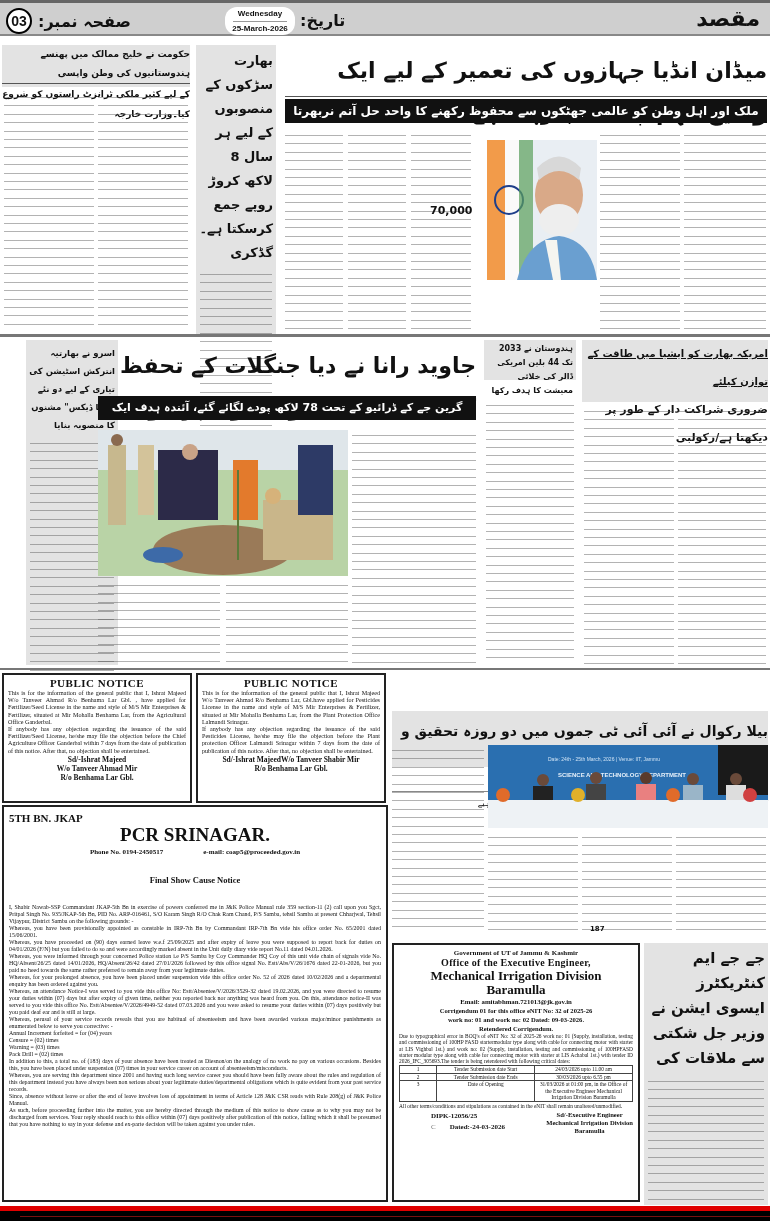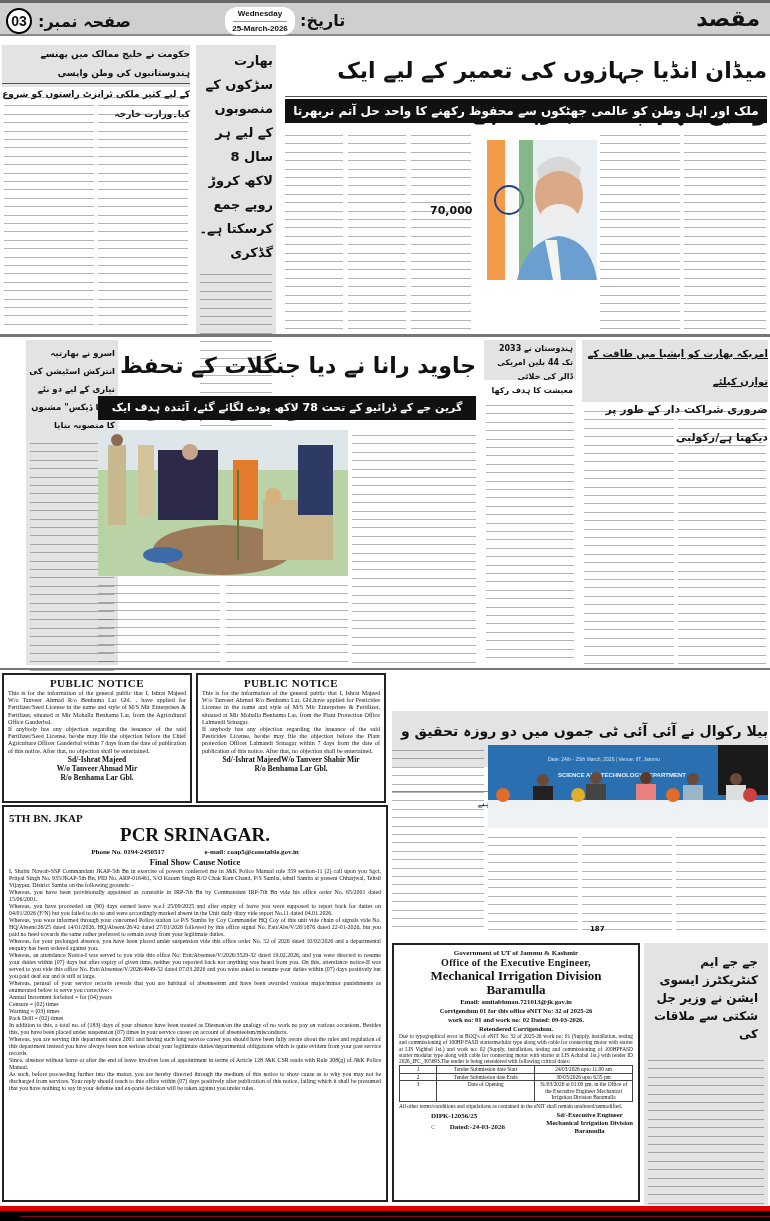--- a/index.html
+++ b/index.html
@@ -31,21 +31,21 @@
   .notice { border:2px solid #222; padding:2px 4px; background:#fff; }
   .notice h3 { font-family:"Liberation Serif", serif; text-align:center; font-size:11px; letter-spacing:.5px; margin-bottom:1px; }
   .notice p { font-family:"Liberation Serif", serif; font-size:6.1px; line-height:7.2px; text-align:justify; }
   .notice .sig { font-family:"Liberation Serif", serif; text-align:center; font-weight:bold; font-size:7.5px; line-height:9px; }
 
   
   #pcr { left:2px; top:805px; width:386px; height:397px; border:2px solid #222; padding:3px 5px; }
   #pcr .t1 { font-family:"Liberation Serif", serif; font-weight:bold; font-size:11px; margin-top:2px; }
   #pcr .t2 { font-family:"Liberation Serif", serif; font-weight:bold; text-align:center; font-size:19px; line-height:22px; }
   #pcr .contact { font-family:"Liberation Serif", serif; font-weight:bold; font-size:7px; display:flex; justify-content:center; gap:40px; margin-top:2px; }
-  #pcr .t3 { font-family:"Liberation Serif", serif; font-weight:bold; text-align:center; font-size:8.5px; margin:1px 0; }
+  #pcr .t3 { font-family:"Liberation Serif", serif; font-weight:bold; text-align:center; font-size:8.5px; margin:19px 0; }
   #pcr .body p { font-family:"Liberation Serif", serif; font-size:5.9px; line-height:7px; text-align:justify; }
   #pcr .foot { display:flex; justify-content:space-between; margin-top:4px; font-family:"Liberation Serif", serif; font-weight:bold; }
   #pcr .foot .l { font-size:9px; line-height:15px; }
   #pcr .foot .r { font-size:8.5px; line-height:10px; text-align:center; }
 
   
   #irr { left:392px; top:943px; width:248px; height:259px; border:2px solid #222; padding:3px 5px; }
   #irr .g1 { font-family:"Liberation Serif", serif; font-weight:bold; text-align:center; font-size:7px; margin-top:1px; }
   #irr .g2 { font-family:"Liberation Serif", serif; font-weight:bold; text-align:center; font-size:10px; line-height:12px; letter-spacing:.3px; }
   #irr .g3 { font-family:"Liberation Serif", serif; font-weight:bold; text-align:center; font-size:13px; line-height:14px; }
@@ -175,21 +175,21 @@
   <p>If anybody has any objection regarding the issuance of the said Pesticides License, he/she may file the objection before the Plant protection Officer Lalmandi Srinagar within 7 days from the date of publication of this notice. After that, no objection shall be entertained.</p>
   <div class="sig">Sd/-Ishrat MajeedW/o Tanveer Shabir Mir</div>
   <div class="sig">R/o Benhama Lar Gbl.</div>
 </div>
 
 <div id="pcr" class="abs">
   <div class="t1">5TH BN. JKAP</div>
   <div class="t2">PCR SRINAGAR.</div>
   <div class="contact">
     <span>Phone No. 0194-2450517</span>
-    <span>e-mail: coap5@constable.gov.in</span>
+    <span>e-mail: coap5@proceeded.gov.in</span>
   </div>
   <div class="t3">Final Show Cause Notice</div>
   <div class="body">
     <p>I, Shabir Nawab-SSP Commandant JKAP-5th Bn in exercise of powers conferred me in J&amp;K Police Manual rule 359 section-11 (2) call upon you Sgct, Pritpal Singh No. 935/JKAP-5th Bn, PID No. ARP-016461, S/O Karam Singh R/O Chak Ram Chand, P/S Samba, tehsil Samba at present Chharjwal, Tehsil Vijaypur, District Samba on the following grounds: -</p>
     <p>Whereas, you have been provisionally appointed as constable in IRP-7th Bn by Commandant IRP-7th Bn vide his office order No. 65/2001 dated 15/06/2001.</p>
     <p>Whereas, you have proceeded on (90) days earned leave w.e.f 25/09/2025 and after expiry of leave you were supposed to report back for duties on 04/01/2026 (F/N) but you failed to do so and were accordingly marked absent in the Unit daily diary vide report No.11 dated 04.01.2026.</p>
     <p>Whereas, you were informed through your concerned Police station i.e P/S Samba by Coy Commander HQ Coy of this unit vide chain of signals vide No. HQ/Absent/26/25 dated 14/01/2026, HQ/Absent/26/42 dated 27/01/2026 followed by this office signal No. Estt/Abs/V/26/1676 dated 22-01-2026, but you paid no heed towards the same rather preferred to remain away from your legitimate duties.</p>
     <p>Whereas, for your prolonged absence, you have been placed under suspension vide this office order No. 52 of 2026 dated 10/02/2026 and a departmental enquiry has been ordered against you.</p>
     <p>Whereas, an attendance Notice-I was served to you vide this office No: Estt/Absentee/V/2026/3529-32 dated 19.02.2026, and you were directed to resume your duties within (07) days but after expiry of given time, neither you reported back nor anything was heard from you. On this, attendance notice-II was served to you vide this office No. Estt/Absentee/V/2026/4949-52 dated 07.03.2026 and you were asked to resume your duties within (07) days positively but you paid deaf ear and is still at large.</p>
     <p>Whereas, perusal of your service records reveals that you are habitual of absenteeism and have been awarded various major/minor punishments as enumerated below to serve you corrective: -</p>
@@ -274,19 +274,19 @@
     </div>
     <div class="r">
       <div>Sd/-Executive Engineer</div>
       <div>Mechanical Irrigation Division</div>
       <div>Baramulla</div>
     </div>
   </div>
 </div>
 
 <div class="abs grey-box" style="left:644px;top:943px;width:124px;height:262px;">
-  <div class="urdu hl" style="font-size:12px;line-height:18px;padding:10px;">جے جے ایم کنٹریکٹرز ایسوی ایشن نے وزیر جل شکتی سے ملاقات کی</div>
+  <div class="urdu hl" style="font-size:15px;line-height:25px;padding:3px;">جے جے ایم کنٹریکٹرز ایسوی ایشن نے وزیر جل شکتی سے ملاقات کی</div>
   <div class="col col-fill" style="margin:2px 4px;height:200px;"></div>
 </div>
 
 <div id="footer-bar" class="abs">
     <div class="inner"></div>
   </div>
 
 </body></html>

